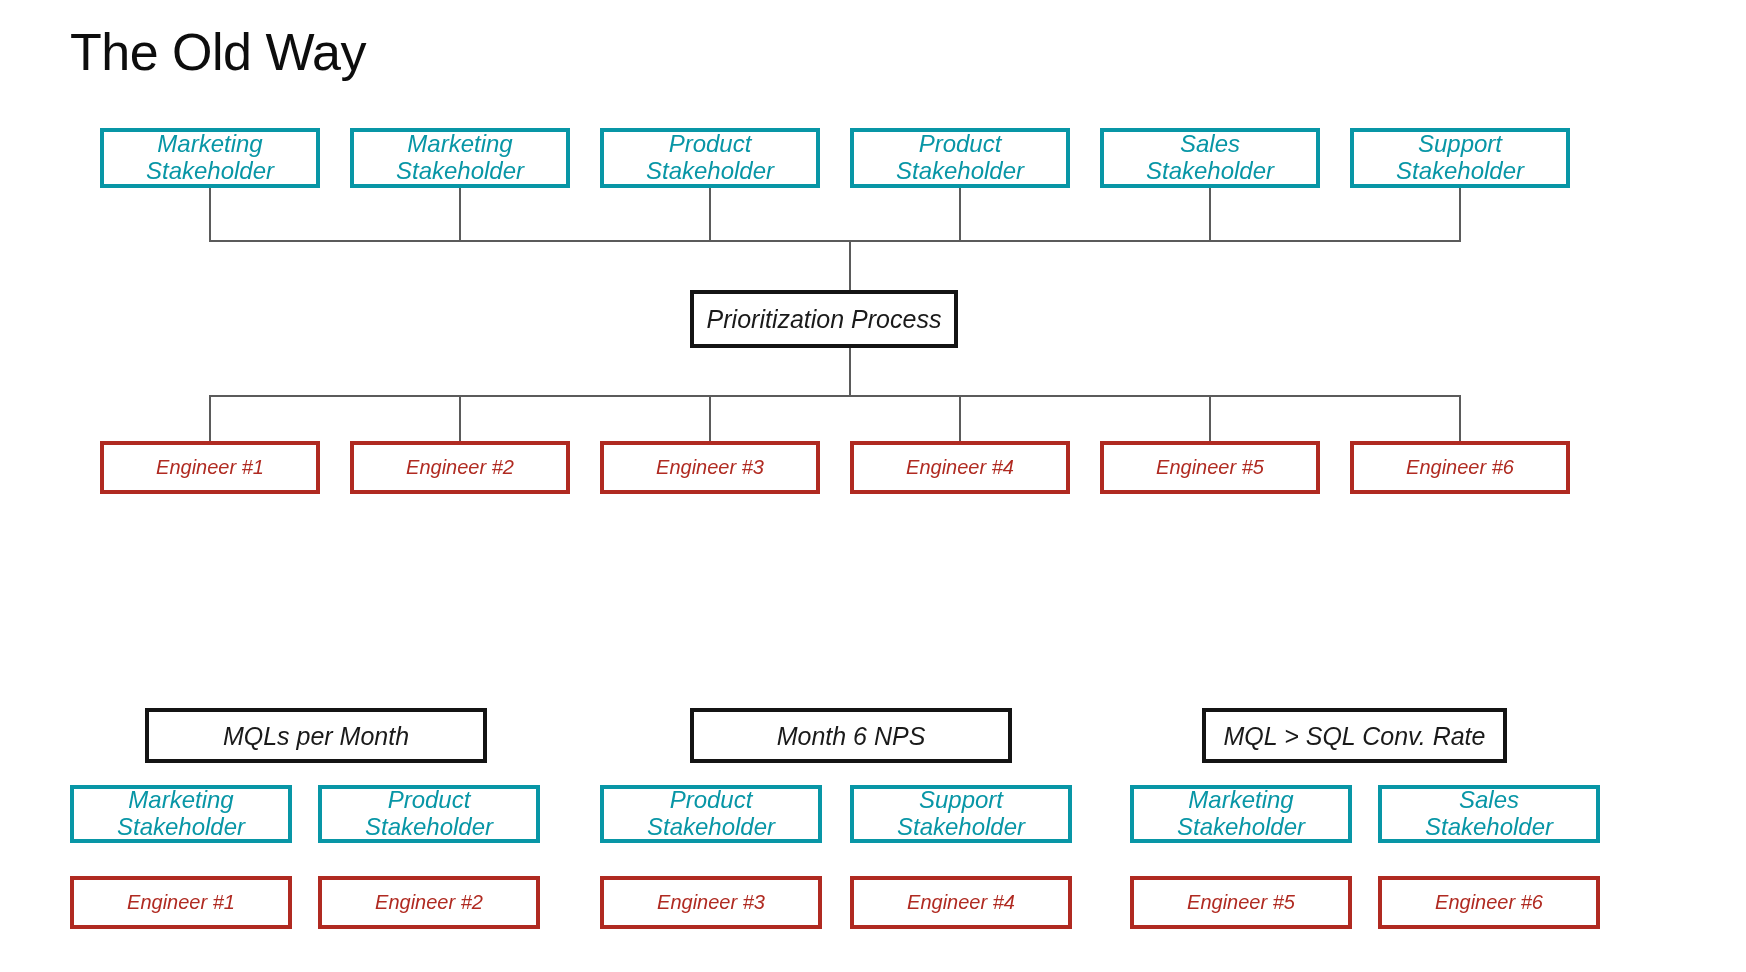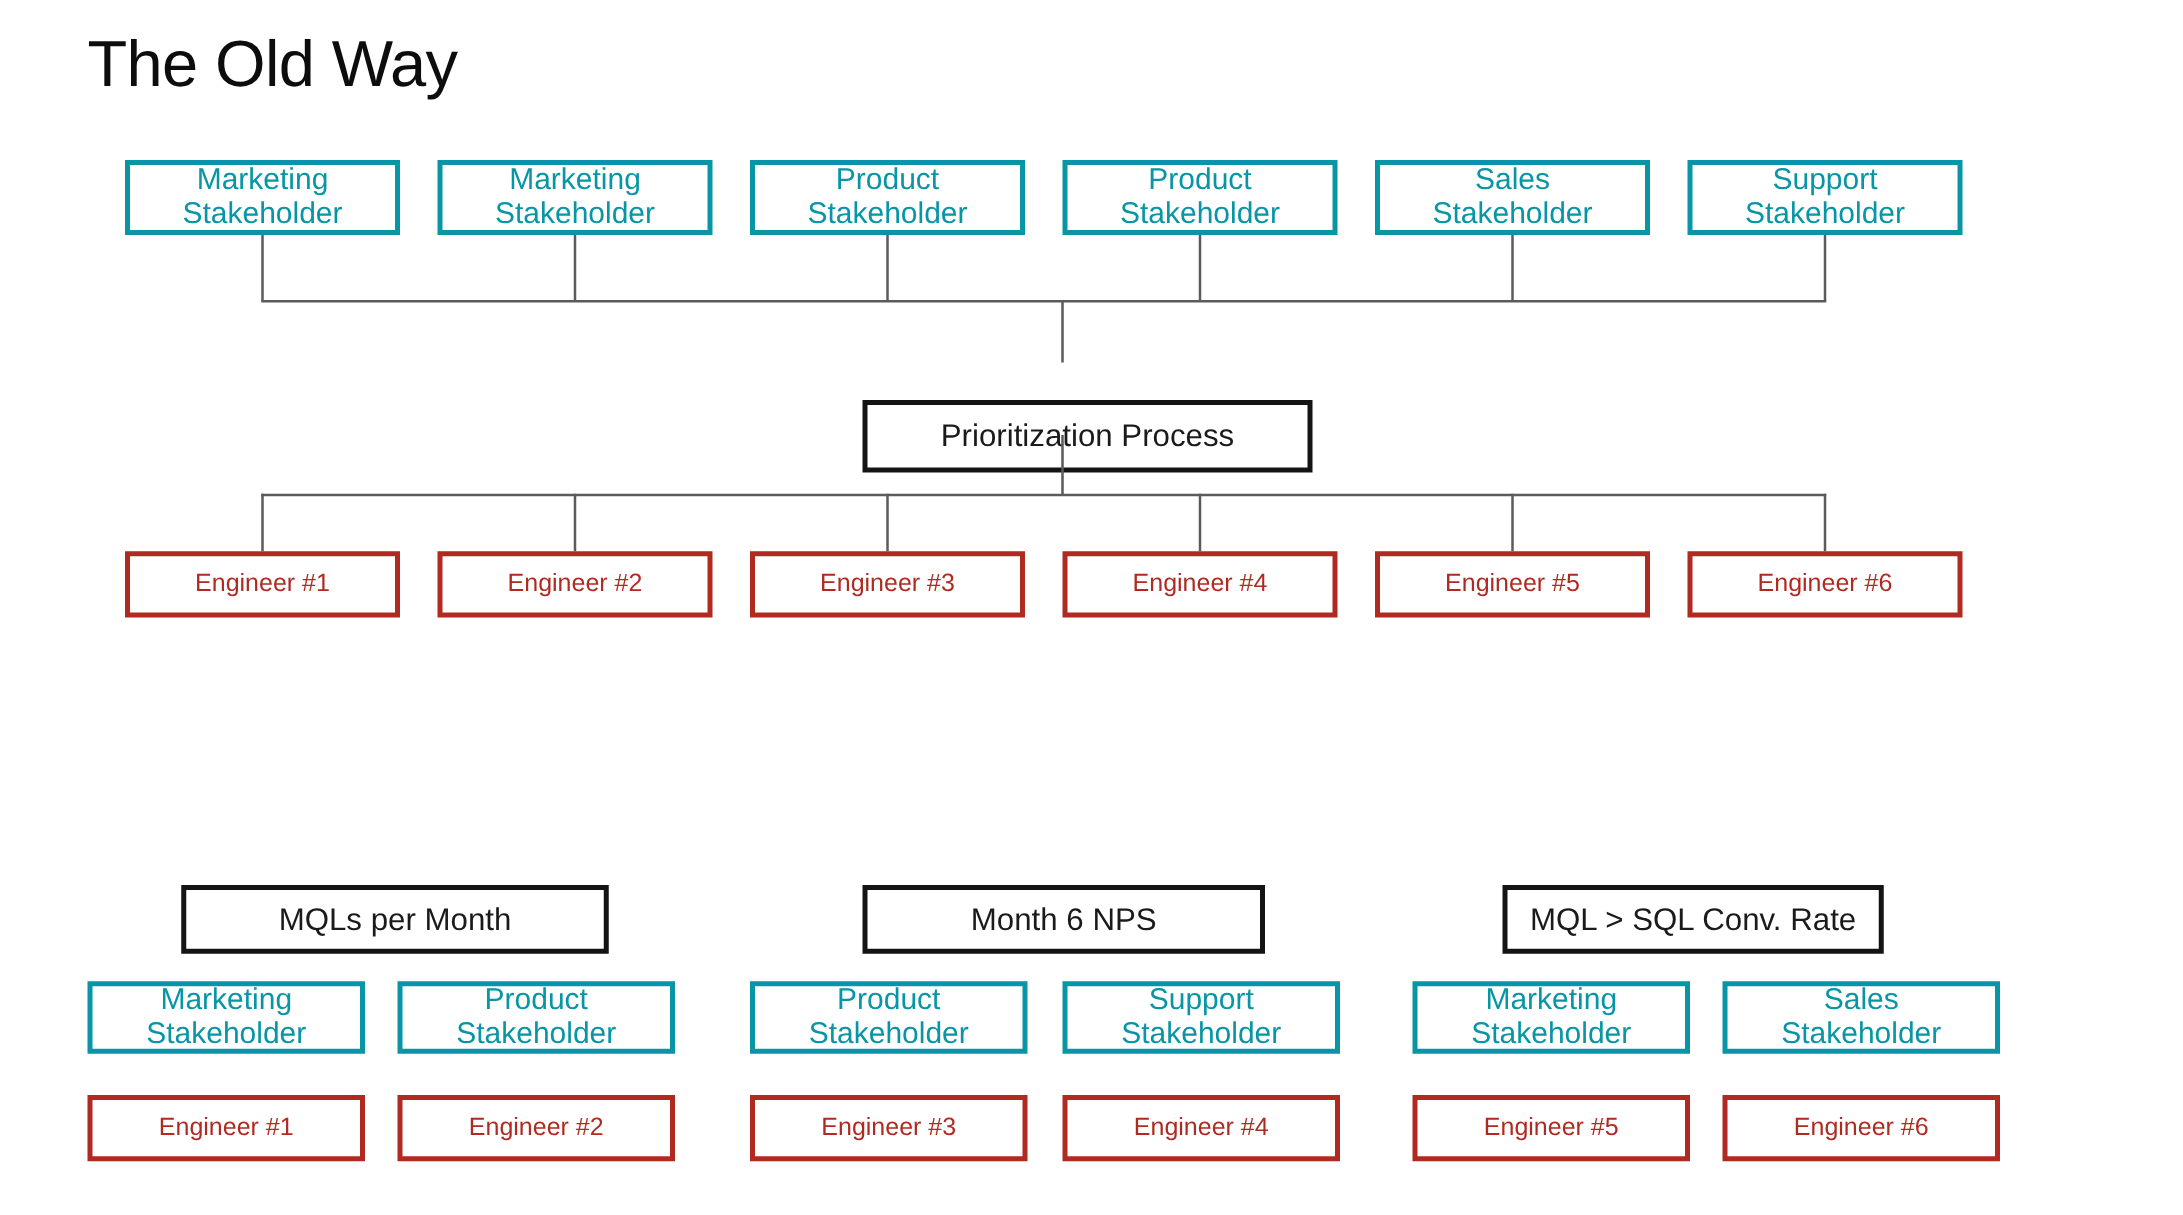--- a/index.html
+++ b/index.html
@@ -34,21 +34,21 @@
   
   .node {
     position: absolute;
     display: flex;
     align-items: center;
     justify-content: center;
     text-align: center;
     background: #ffffff;
     line-height: 1.12;
   }
-  .node .node-label { display: block; }
+  .node .node-label { display: block; font-style: italic; }
 
   .node-stakeholder {
     border: 4px solid #0896A6;
     color: #0896A6;
     font-size: 24px;
   }
   .node-engineer {
     border: 4px solid #B02A21;
     color: #B02A21;
     font-size: 20px;
@@ -118,21 +118,21 @@
 
   <div class="line line-v" style="left:209px; top:188px; height:53px;"></div>
   <div class="line line-v" style="left:459px; top:188px; height:53px;"></div>
   <div class="line line-v" style="left:709px; top:188px; height:53px;"></div>
   <div class="line line-v" style="left:959px; top:188px; height:53px;"></div>
   <div class="line line-v" style="left:1209px; top:188px; height:53px;"></div>
   <div class="line line-v" style="left:1459px; top:188px; height:53px;"></div>
   <div class="line line-h" style="left:209px; top:240px; width:1252px;"></div>
   <div class="line line-v" style="left:849px; top:240px; height:50px;"></div>
 
-  <div class="node node-process" style="left:690px; top:290px; width:360px; height:58px;margin-top:30px;">
+  <div class="node node-process" style="left:690px; top:290px; width:268px; height:58px;">
     <span class="node-label">Prioritization Process</span>
   </div>
 
   <div class="line line-v" style="left:849px; top:348px; height:48px;"></div>
   <div class="line line-h" style="left:209px; top:395px; width:1252px;"></div>
   <div class="line line-v" style="left:209px; top:395px; height:49px;"></div>
   <div class="line line-v" style="left:459px; top:395px; height:49px;"></div>
   <div class="line line-v" style="left:709px; top:395px; height:49px;"></div>
   <div class="line line-v" style="left:959px; top:395px; height:49px;"></div>
   <div class="line line-v" style="left:1209px; top:395px; height:49px;"></div>

